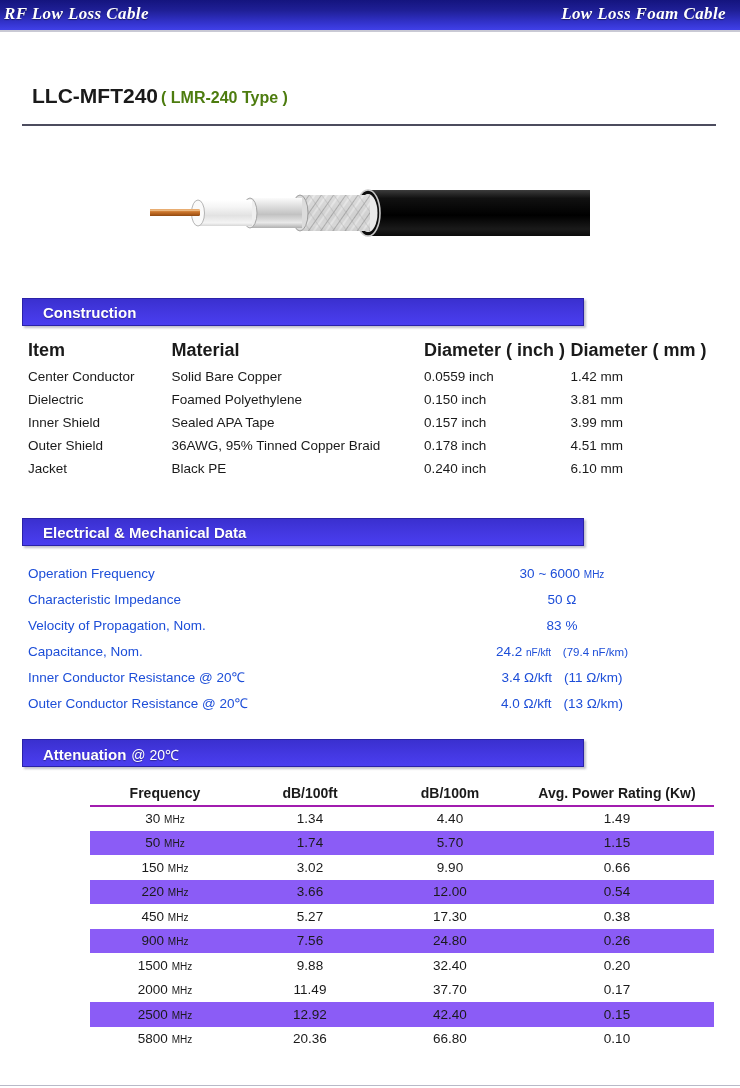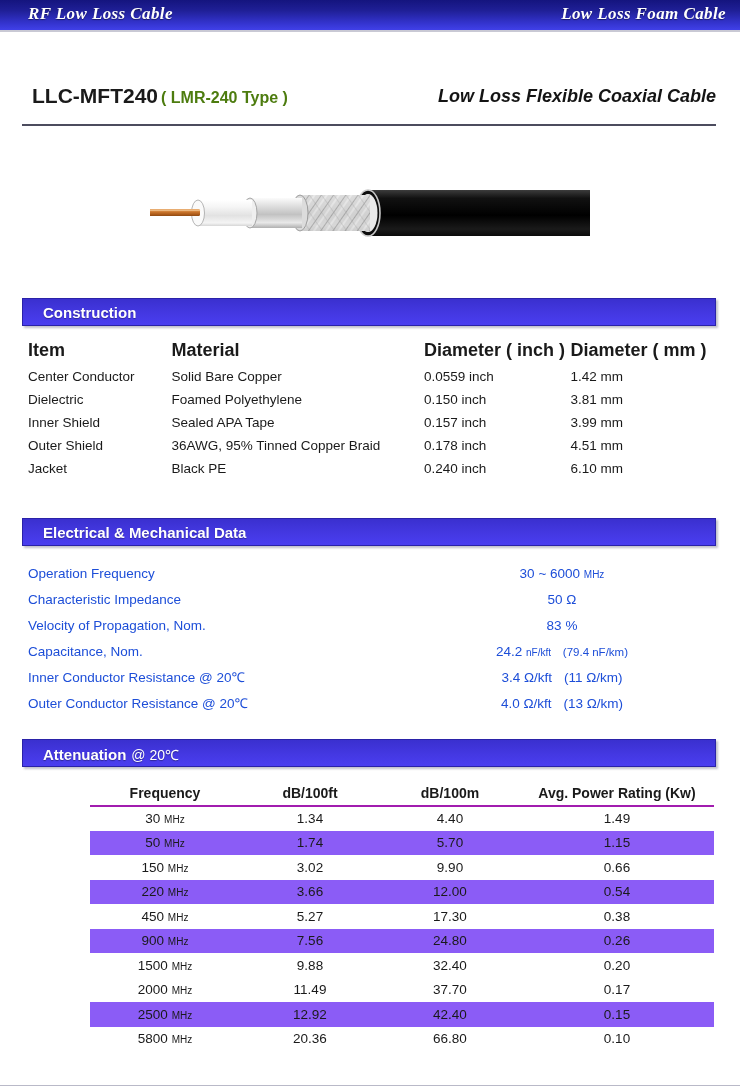--- a/index.html
+++ b/index.html
@@ -27,21 +27,21 @@
     top: 4px;
     font-family: "Liberation Serif", serif;
     font-style: italic;
     font-weight: bold;
     font-size: 17px;
     color: #ffffff;
     letter-spacing: 0.4px;
     text-shadow: 0 1px 1px rgba(0,0,0,0.45);
     white-space: nowrap;
   }
-  .banner-left { left: 28px; }
+  .banner-left { left: 4px; }
   .banner-right { right: 14px; }
 
   
   .title-row {
     position: absolute;
     left: 22px; top: 84px;
     width: 696px; height: 38px;
   }
   .model {
     position: absolute; left: 10px; top: 0;
@@ -72,21 +72,21 @@
     position: absolute;
     left: 150px; top: 160px;
     width: 440px; height: 100px;
   }
   .cable-svg { display: block; }
 
   
   .sec-bar {
     position: absolute;
     left: 22px;
-    width: 694px;
+    width: 562px;
     height: 28px;
     background: linear-gradient(to bottom, #3a30cf 0%, #4438e2 55%, #4a3ef0 100%);
     border: 1px solid #2a22a8;
     box-shadow: 2px 2px 2px rgba(120,120,140,0.45);
   }
   .sec-bar span.t {
     position: absolute;
     left: 20px; top: 5px;
     font-size: 15px; font-weight: bold; color: #ffffff;
     text-shadow: 0 1px 1px rgba(0,0,0,0.35);
@@ -178,21 +178,20 @@
 
 <div class="banner">
   <div class="banner-left">RF Low Loss Cable</div>
   <div class="banner-right">Low Loss Foam Cable</div>
 </div>
 
 <div class="title-row">
   <div class="model">
     <span>LLC-MFT240</span><span class="type">( LMR-240 Type )</span>
   </div>
-  <div class="subtitle">Low Loss Flexible Coaxial Cable</div>
 </div>
 <div class="title-rule"></div>
 
 <div class="cable-wrap">
   <svg class="cable-svg" width="440" height="100" viewBox="0 0 440 100">
     <defs>
       <linearGradient id="gJacket" x1="0" y1="0" x2="0" y2="1">
         <stop offset="0%" stop-color="#3c3c3c"></stop>
         <stop offset="18%" stop-color="#111111"></stop>
         <stop offset="55%" stop-color="#000000"></stop>

